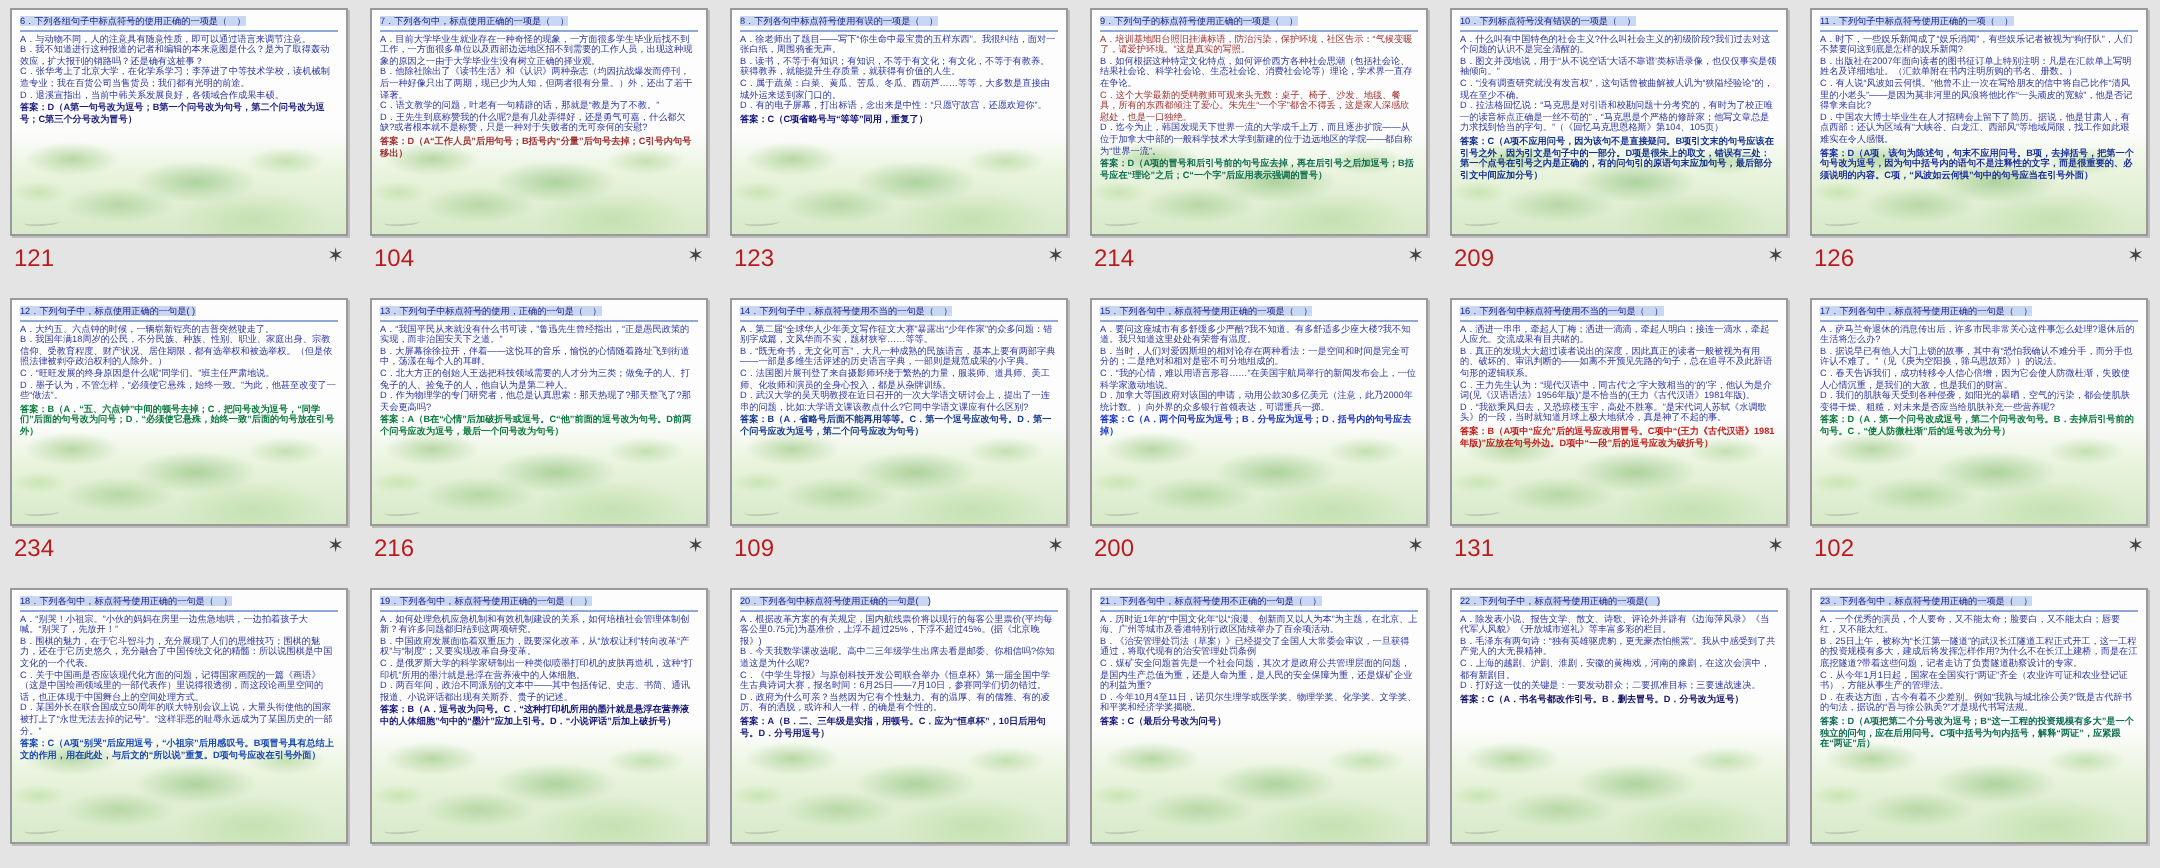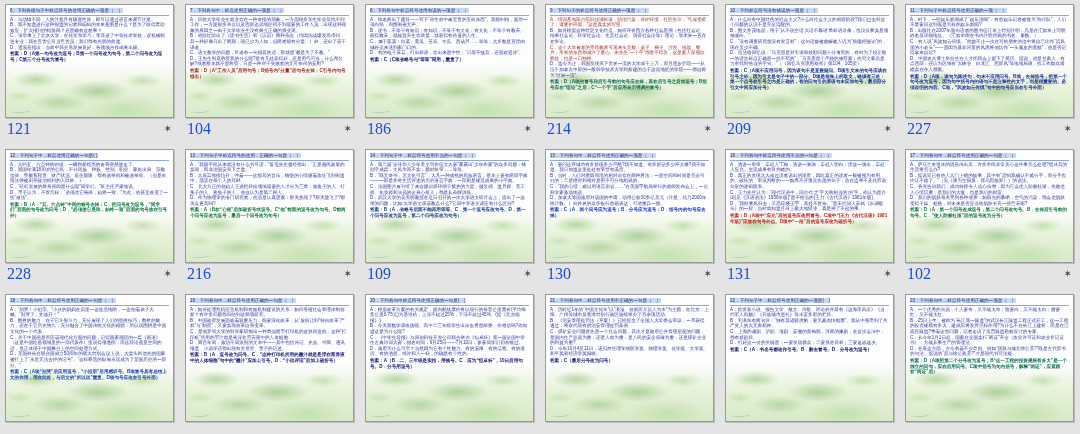--- a/index.html
+++ b/index.html
@@ -36,21 +36,21 @@
   .opt{color:#2d36a0;}
   .ans{font-weight:bold;margin-top:1px;}
   .watermark{
     position:absolute;left:6px;bottom:4px;width:18px;height:4px;z-index:2;opacity:.55;
     border-bottom:1px solid #9fb3a0;border-radius:40%;transform:rotate(-3deg);
   }
   .meta{
     width:169px;height:22px;display:flex;align-items:center;
     justify-content:space-between;padding:0 2px;box-sizing:border-box;
   }
-  .pagenum{font-size:16px;color:#1d4ed8;font-family:Liberation Serif, serif;}
+  .pagenum{font-size:12px;color:#b91c1c;}
   .star{font-size:10px;color:#444;line-height:1;}
 </style>
 </head>
 <body>
 
 <div class="board" id="board">
   <div class="cell">
     <div class="slide">
       <div class="txt">
         <div class="qwrap"><span class="q">6．下列各组句子中标点符号的使用正确的一项是（　）</span></div>
@@ -92,21 +92,21 @@
         <div class="qwrap"><span class="q">8．下列各句中标点符号使用有误的一项是（　）</span></div>
         <div class="opt">A．徐老师出了题目——写下“你生命中最宝贵的五样东西”。我很纠结，面对一张白纸，周围鸦雀无声。</div>
         <div class="opt">B．读书，不等于有知识；有知识，不等于有文化；有文化，不等于有教养。获得教养，就能提升生存质量，就获得有价值的人生。</div>
         <div class="opt">C．属于蔬菜：白菜、黄瓜、苦瓜、冬瓜、西葫芦……等等，大多数是直接由城外运来送到家门口的。</div>
         <div class="opt">D．有的电子屏幕，打出标语，念出来是中性：“只愿守故宫，还愿欢迎你”。</div>
         <div class="ans" style="color: rgb(18, 18, 122);">答案：C（C项省略号与“等等”同用，重复了）</div>
       </div>
       <div class="watermark"></div>
     </div>
     <div class="meta">
-      <span class="pagenum">186</span>
+      <span class="pagenum">123</span>
       <span class="star">✶</span>
     </div>
   </div>
 
   <div class="cell">
     <div class="slide">
       <div class="txt">
         <div class="qwrap"><span class="q">9．下列句子的标点符号使用正确的一项是（　）</span></div>
         <div class="opt" style="color: rgb(160, 48, 48);">A．培训基地阳台照旧挂满标语，防治污染，保护环境，社区告示：“气候变暖了，请爱护环境。”这是真实的写照。</div>
         <div class="opt" style="color: rgb(45, 54, 160);">B．如何根据这种特定文化特点，如何评价西方各种社会思潮（包括社会论、结果社会论、科学社会论、生态社会论、消费社会论等）理论，学术界一直存在争论。</div>
@@ -146,39 +146,39 @@
         <div class="qwrap"><span class="q">11．下列句子中标点符号使用正确的一项（　）</span></div>
         <div class="opt">A．时下，一些娱乐新闻成了“娱乐消闻”，有些娱乐记者被视为“狗仔队”，人们不禁要问这到底是怎样的娱乐新闻?</div>
         <div class="opt">B．出版社在2007年面向读者的图书征订单上特别注明：凡是在汇款单上写明姓名及详细地址。（汇款单附在书内注明所购的书名、册数。）</div>
         <div class="opt">C．有人说“风波如云何惧。”他曾不止一次在写给朋友的信中将自己比作“清风里的小老头”——是因为莫非河里的风浪将他比作“一头顽皮的宽鲸”，他是否记得拿来自比?</div>
         <div class="opt">D．中国农大博士毕业生在人才招聘会上留下了简历。据说，他是甘肃人，有点西部；还认为区域有“大峡谷、白龙江、西部风”等地域局限，找工作如此艰难实在令人感慨。</div>
         <div class="ans" style="color: rgb(28, 47, 158);">答案：D（A项，该句为陈述句，句末不应用问号。B项，去掉括号，把第一个句号改为逗号，因为句中括号内的语句不是注释性的文字，而是很重要的、必须说明的内容。C项，“风波如云何惧”句中的句号应当在引号外面）</div>
       </div>
       <div class="watermark"></div>
     </div>
     <div class="meta">
-      <span class="pagenum">227</span>
+      <span class="pagenum">126</span>
       <span class="star">✶</span>
     </div>
   </div>
 
   <div class="cell">
     <div class="slide">
       <div class="txt">
         <div class="qwrap"><span class="q">12．下列句子中，标点使用正确的一句是( )</span></div>
         <div class="opt">A．大约五、六点钟的时候，一辆崭新锃亮的吉普突然驶走了。</div>
         <div class="opt">B．我国年满18周岁的公民，不分民族、种族、性别、职业、家庭出身、宗教信仰、受教育程度、财产状况、居住期限，都有选举权和被选举权。（但是依照法律被剥夺政治权利的人除外。）</div>
         <div class="opt">C．“旺旺发展的终身原因是什么呢”同学们。”班主任严肃地说。</div>
         <div class="opt">D．墨子认为，不管怎样，“必须使它悬殊，始终一致。”为此，他甚至改变了一些“做法”。</div>
         <div class="ans" style="color: rgb(10, 122, 60);">答案：B（A．“五、六点钟”中间的顿号去掉；C．把问号改为逗号，“同学们”后面的句号改为问号；D．“必须使它悬殊，始终一致”后面的句号放在引号外）</div>
       </div>
       <div class="watermark"></div>
     </div>
     <div class="meta">
-      <span class="pagenum">228</span>
+      <span class="pagenum">234</span>
       <span class="star">✶</span>
     </div>
   </div>
 
   <div class="cell">
     <div class="slide">
       <div class="txt">
         <div class="qwrap"><span class="q">13．下列句子中标点符号的使用，正确的一句是（　）</span></div>
         <div class="opt">A．“我国平民从来就没有什么书可读，”鲁迅先生曾经指出，“正是愚民政策的实现，而非治国安天下之道。”</div>
         <div class="opt">B．大屏幕徐徐拉开，伴着——这悦耳的音乐，愉悦的心情随着路址飞到街道中，荡漾在每个人的耳畔。</div>
@@ -218,21 +218,21 @@
         <div class="qwrap"><span class="q">15．下列各句中，标点符号使用正确的一项是（　）</span></div>
         <div class="opt">A．要问这座城市有多舒缓多少严酷?我不知道。有多舒适多少座大楼?我不知道。我只知道这里处处有荣誉有温度。</div>
         <div class="opt">B．当时，人们对爱因斯坦的相对论存在两种看法：一是空间和时间是完全可分的；二是绝对和相对是密不可分地组成的。</div>
         <div class="opt">C．“我的心情，难以用语言形容……”在美国宇航局举行的新闻发布会上，一位科学家激动地说。</div>
         <div class="opt">D．加拿大等国政府对该国的申请，动用公款30多亿美元（注意，此乃2000年统计数。）向外界的众多银行首领表达，可谓重兵一掷。</div>
         <div class="ans" style="color: rgb(26, 53, 192);">答案：C（A．两个问号应为逗号；B．分号应为逗号；D．括号内的句号应去掉）</div>
       </div>
       <div class="watermark"></div>
     </div>
     <div class="meta">
-      <span class="pagenum">130</span>
+      <span class="pagenum">200</span>
       <span class="star">✶</span>
     </div>
   </div>
 
   <div class="cell">
     <div class="slide">
       <div class="txt">
         <div class="qwrap"><span class="q">16．下列各句中标点符号使用不当的一句是（　）</span></div>
         <div class="opt">A．洒进一串串，牵起人丁梅；洒进一滴滴，牵起人明白；接连一滴水，牵起人应允。交流成果有目共睹的。</div>
         <div class="opt">B．真正的发现大大超过读者说出的深度，因此真正的读者一般被视为有用的、破坏的、审讯判断的——如离不开预见先路的句子，总在追寻不及此辞语句形的逻辑联系。</div>

